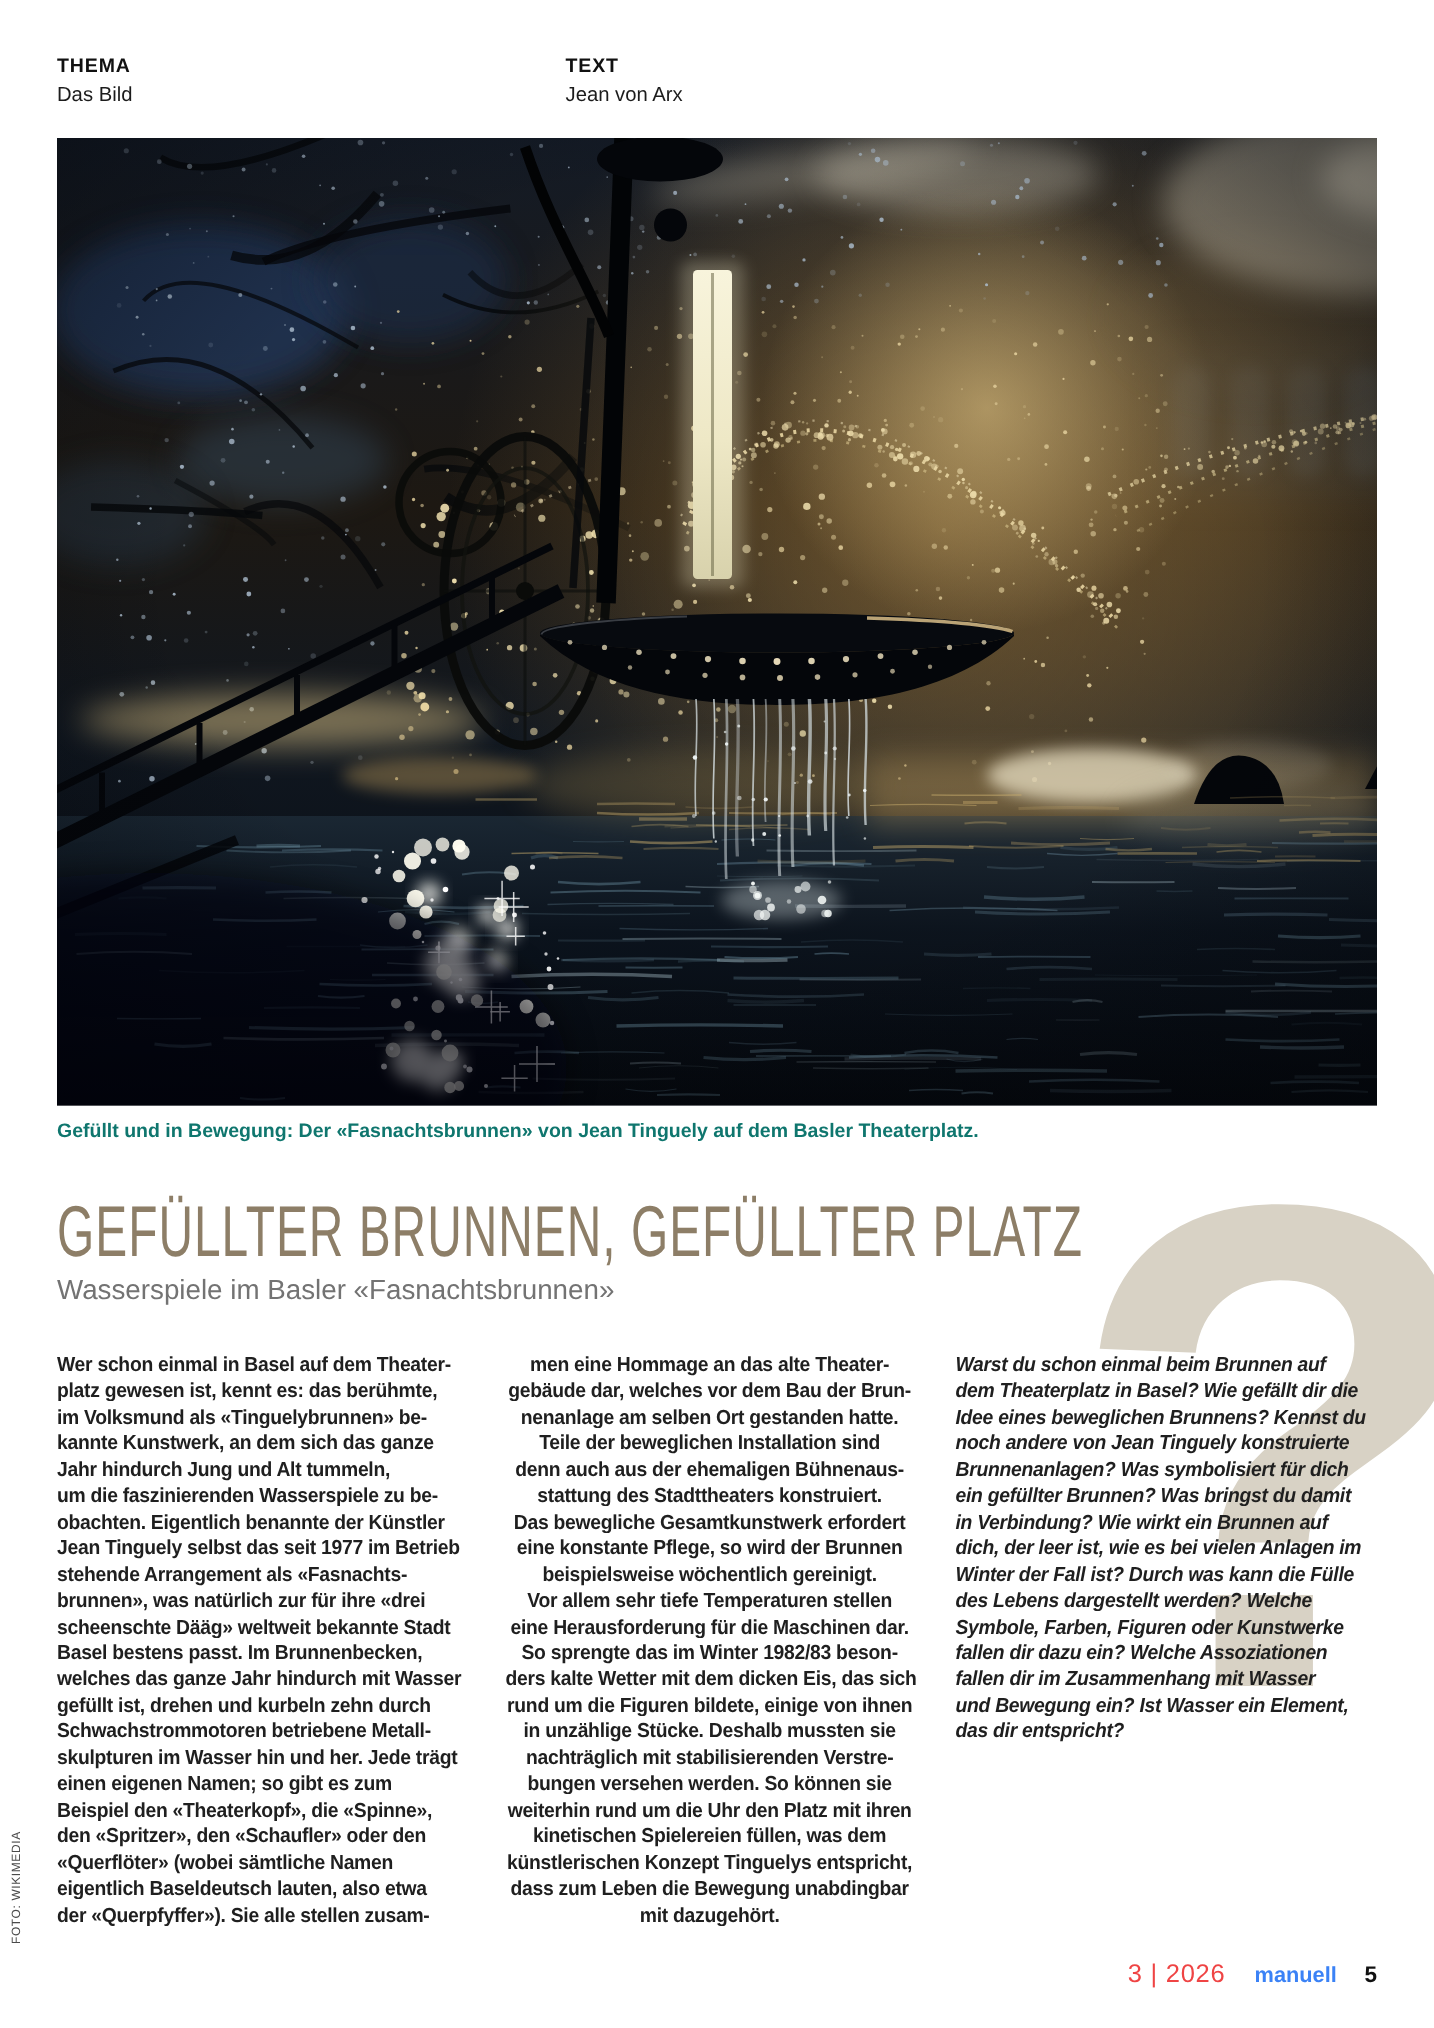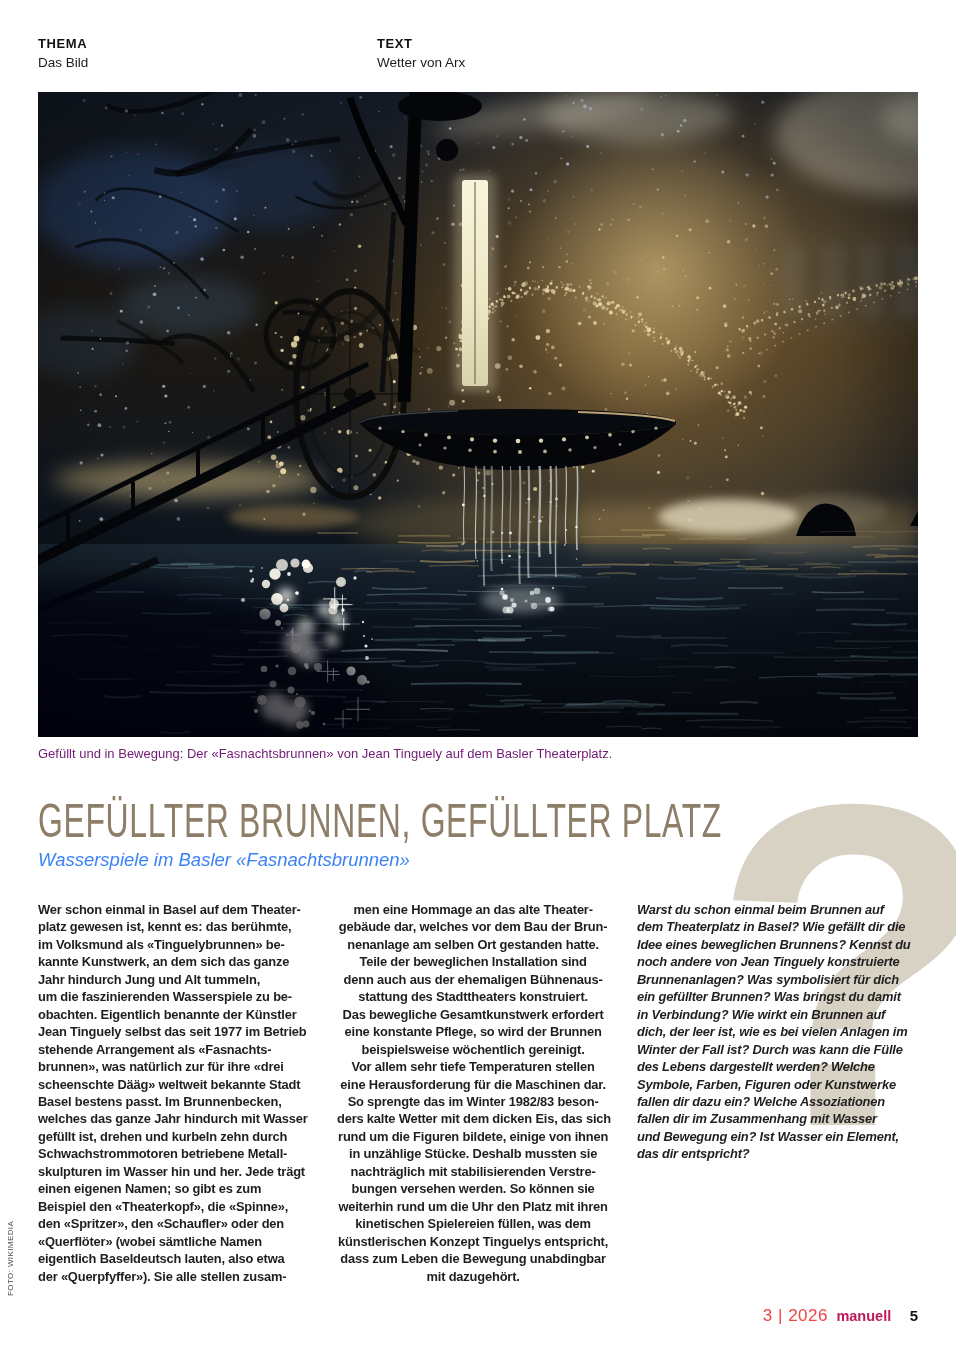--- a/index.html
+++ b/index.html
@@ -11,25 +11,25 @@
   
   .kicker{position:absolute;top:36px;}
   .kicker .lbl{font-size:13px;font-weight:bold;letter-spacing:.6px;color:#111;}
   .kicker .val{font-size:13.5px;margin-top:4px;color:#1c1c1c;}
   .kicker.k1{left:38px;}
   .kicker.k2{left:337px;margin-left:40px;}
   
   .photo{position:absolute;left:38px;top:92px;width:880px;height:645px;overflow:hidden;background:#0a0e14;}
   .photo svg{display:block;}
   
-  .caption{position:absolute;left:38px;top:746px;width:880px;font-size:13px;font-weight:normal;color:#701a75;}
+  .caption{position:absolute;left:38px;top:746px;width:880px;font-size:13px;font-weight:bold;color:#0f766e;}
   
   .headline-wrap{position:absolute;left:36px;top:789px;width:920px;height:62px;}
   .headline-wrap text{fill:#8d7e67;font-family:"Liberation Sans",sans-serif;font-weight:400;letter-spacing:1px;}
-  .subtitle{position:absolute;left:38px;top:849px;font-size:18.5px;color:#3b82f6;font-style:italic;}
+  .subtitle{position:absolute;left:38px;top:849px;font-size:18.5px;color:#737373;}
   
   .watermark{
     position:absolute;left:712px;top:726px;width:400px;height:480px;
     font-size:460px;line-height:480px;font-weight:bold;color:#d8d2c5;
     font-family:"Liberation Sans",sans-serif;z-index:0;user-select:none;
   }
   
   .cols{position:absolute;left:38px;top:901px;width:900px;z-index:1;}
   .col{position:absolute;top:0;width:285px;font-weight:bold;}
   .col .tl{font-size:13.5px;line-height:17.45px;white-space:nowrap;letter-spacing:-.2px;transform:scaleX(.955);transform-origin:0 0;color:#1f1f1f;}
@@ -39,35 +39,35 @@
   .col.italic .tl{font-style:italic;}
   
   .credit{
     position:absolute;left:6px;top:1186px;width:110px;height:110px;
     transform:rotate(-90deg) translateY(110px);transform-origin:0 100%;
     font-size:8px;letter-spacing:.4px;color:#4a4a4a;white-space:nowrap;
   }
   
   .footer{position:absolute;left:38px;top:1306px;width:880px;text-align:right;z-index:2;}
   .footer .issue{font-size:17px;color:#ef4444;letter-spacing:.5px;}
-  .footer .mag{font-size:14.5px;font-weight:bold;margin-left:4px;color:#be185d;}
+  .footer .mag{font-size:14.5px;font-weight:bold;margin-left:15px;color:#3b82f6;}
   .footer .pnum{font-size:15px;font-weight:bold;margin-left:14px;color:#111;}
 </style>
 </head>
 <body>
 
 <div class="page">
 
   <div class="kicker k1">
     <div class="lbl">THEMA</div>
     <div class="val">Das Bild</div>
   </div>
   <div class="kicker k2">
     <div class="lbl">TEXT</div>
-    <div class="val">Wetter von Arx</div>
+    <div class="val">Jean von Arx</div>
   </div>
 
   <div class="photo">
     <svg id="photo-svg" width="880" height="645" viewBox="0 0 880 645" xmlns="http://www.w3.org/2000/svg">
       <defs>
         <linearGradient id="bgGrad" x1="0" y1="0" x2="0" y2="1">
           <stop offset="0" stop-color="#141b26"></stop>
           <stop offset=".38" stop-color="#1d1812"></stop>
           <stop offset=".62" stop-color="#101720"></stop>
           <stop offset="1" stop-color="#06090f"></stop>

